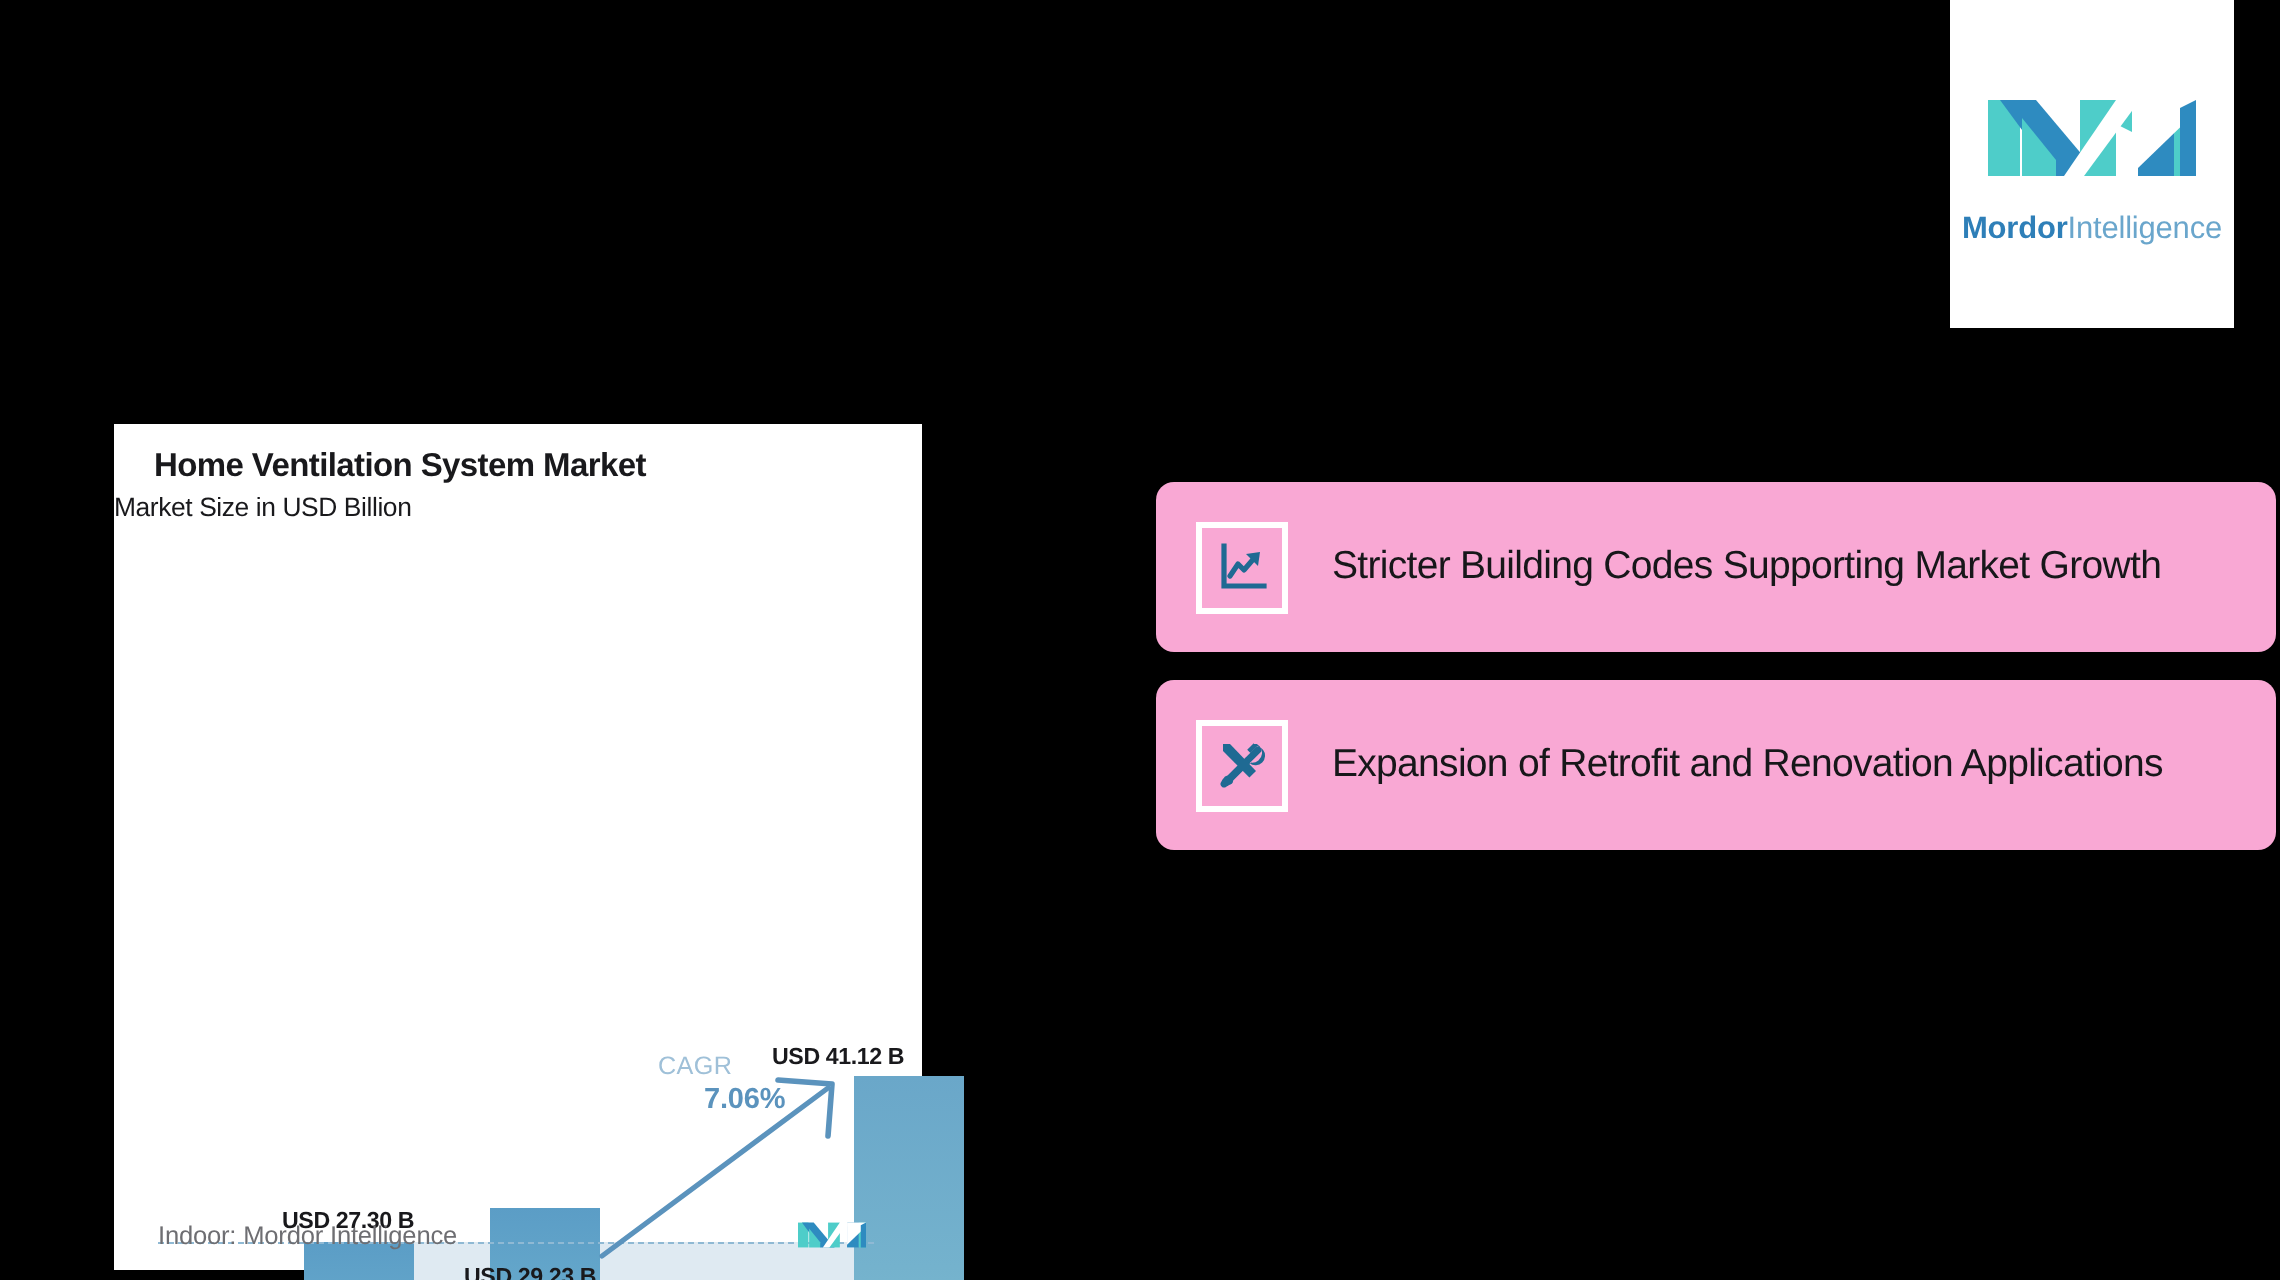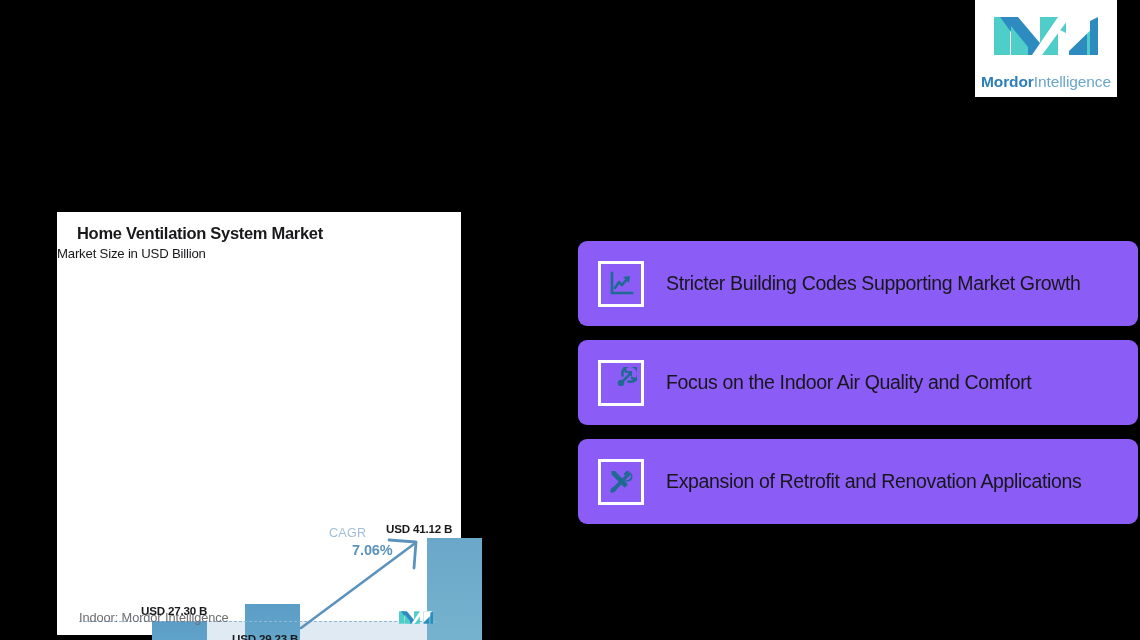--- a/index.html
+++ b/index.html
@@ -7,21 +7,21 @@
     width:1140px; height:640px;
     background:#000000;
     font-family:"Liberation Sans", sans-serif;
     overflow:hidden;
   }
   .stage { position:relative; width:1140px; height:640px; }
 
   
   .brand-logo {
     position:absolute; left:975px; top:0px;
-    width:142px; height:97px;
+    width:142px; height:164px;
     background:#ffffff;
     display:flex; flex-direction:column;
     align-items:center; justify-content:center;
     gap:8px;
   }
   .brand-mark { width:104px; height:58px; display:block; }
   .brand-text { font-size:15.5px; white-space:nowrap; letter-spacing:-0.1px; }
   .brand-text .b1 { color:#2e7fb8; font-weight:bold; }
   .brand-text .b2 { color:#6aa6cc; font-weight:normal; }
 
@@ -84,21 +84,21 @@
   .src-text { font-size:12.8px; color:#6e6e72; letter-spacing:-0.1px; }
   .src-mark { width:34px; height:19px; display:block; }
 
   
   .cards {
     position:absolute; left:578px; top:241px;
     width:560px;
     display:flex; flex-direction:column; gap:14px;
   }
   .card {
-    background:#8b5cf6;
+    background:#f9a8d4;
     border-radius:9px;
     height:85px;
     display:flex; align-items:center;
     padding:0 16px 0 20px;
     gap:22px;
   }
   .card-icon-box {
     flex:0 0 auto;
     width:46px; height:46px;
     border:3px solid #ffffff;
@@ -185,32 +185,20 @@
         <svg width="30" height="30" viewBox="0 0 30 30">
           <polyline points="6,4 6,24 26,24" fill="none" stroke="#1f6a93" stroke-width="2.6" stroke-linecap="square"></polyline>
           <polyline points="9,19 13,13 16,16 22,9" fill="none" stroke="#1f6a93" stroke-width="2.6" stroke-linejoin="round" stroke-linecap="round"></polyline>
           <polygon points="17,8 24,7 23,14" fill="#1f6a93"></polygon>
         </svg>
       </div>
       <div class="card-text">Stricter Building Codes Supporting Market Growth</div>
     </div>
 
 
-    <div class="card">
-      <div class="card-icon-box">
-        <svg width="32" height="32" viewBox="0 0 32 32">
-          <path d="M27 11 A13 13 0 1 0 21 5" fill="none" stroke="#1f6a93" stroke-width="2.6" stroke-linecap="round"></path>
-          <path d="M23.5 14.5 A8 8 0 1 0 17.5 8.5" fill="none" stroke="#1f6a93" stroke-width="2.6" stroke-linecap="round"></path>
-          <circle cx="16" cy="16" r="3.2" fill="#1f6a93"></circle>
-          <line x1="16" y1="16" x2="26" y2="6" stroke="#1f6a93" stroke-width="2.6" stroke-linecap="round"></line>
-          <polygon points="21,4 27,4 27,10" fill="#1f6a93"></polygon>
-        </svg>
-      </div>
-      <div class="card-text">Focus on the Indoor Air Quality and Comfort</div>
-    </div>
 
     <div class="card">
       <div class="card-icon-box">
         <svg width="32" height="32" viewBox="0 0 32 32">
           <g stroke="#1f6a93" stroke-width="3.4" stroke-linecap="round">
             <line x1="7" y1="25" x2="24" y2="8"></line>
           </g>
           <path d="M22 4.5 l-3.4 3.4 1.6 1.6 3.4-3.4 a4.8 4.8 0 1 1 -5.6 5.6 l-9 9 a2.4 2.4 0 1 0 2.6 2.6 l9-9 a4.8 4.8 0 0 0 1-9.8 z" fill="#1f6a93"></path>
           <path d="M6.5 5 l3.5 0 13 13.5 -3.3 3.3 -13.2 -13.3 z" fill="#1f6a93"></path>
           <circle cx="8" cy="24" r="2.2" fill="#1f6a93"></circle>

